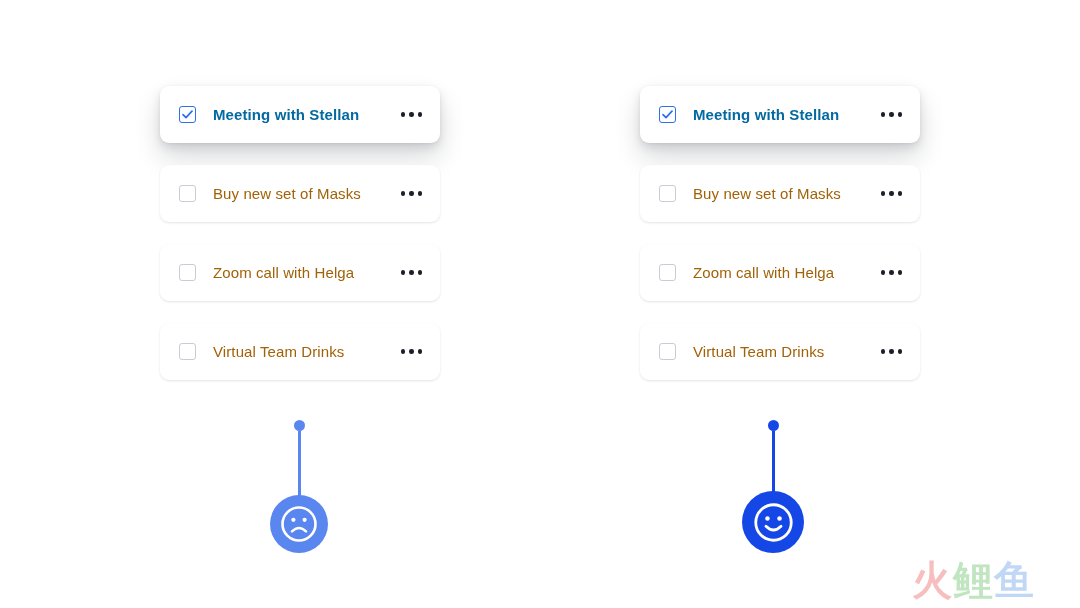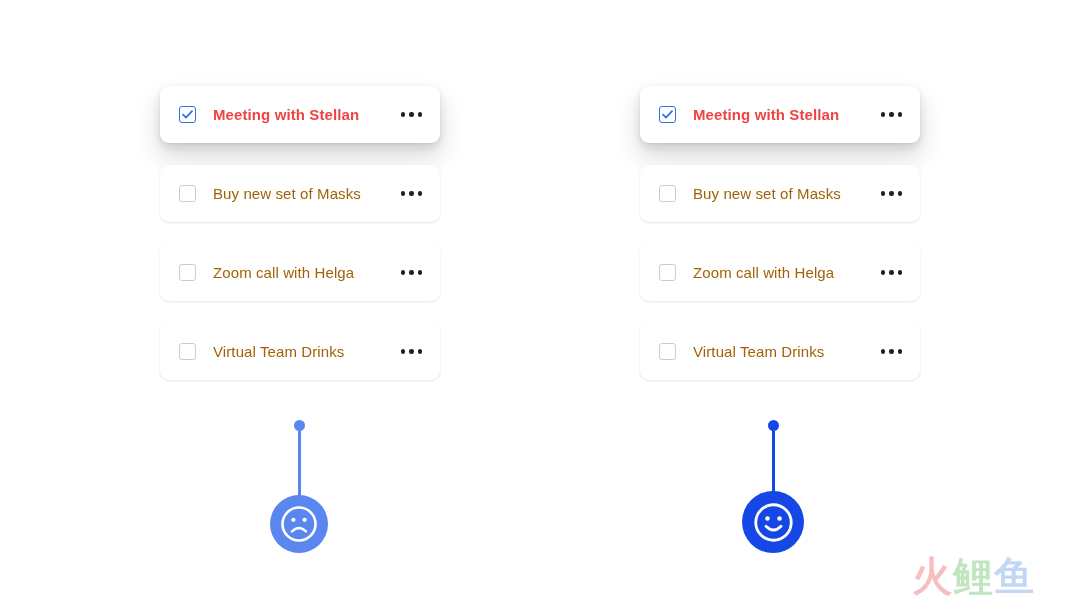--- a/index.html
+++ b/index.html
@@ -70,21 +70,21 @@
   .task-label {
     margin-left: 17px;
     font-size: 15px;
     color: #a16207;
     letter-spacing: 0.1px;
     white-space: nowrap;
     flex: 1 1 auto;
   }
   .task-card.is-active .task-label {
     font-weight: bold;
-    color: #ef4444;
+    color: #0369a1;
   }
 
   
   .more-dots {
     display: flex;
     align-items: center;
     gap: 4px;
     flex: 0 0 auto;
     padding: 6px 0 6px 8px;
   }
@@ -130,21 +130,21 @@
 
   
   .watermark {
     position: absolute;
     left: 912px;
     top: 558px;
     font-size: 40px;
     font-weight: bold;
     letter-spacing: 1px;
     line-height: 44px;
-    font-family: Liberation Mono, monospace;
+    font-family: Liberation Sans, sans-serif;
     white-space: nowrap;
     opacity: 0.55;
   }
   .watermark span { display: inline-block; }
 </style>
 </head>
 <body>
 
 <div class="stage">
 

